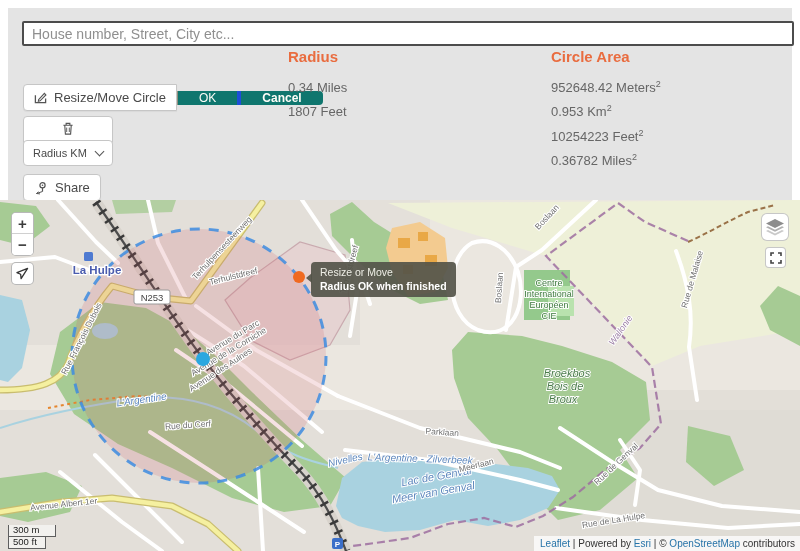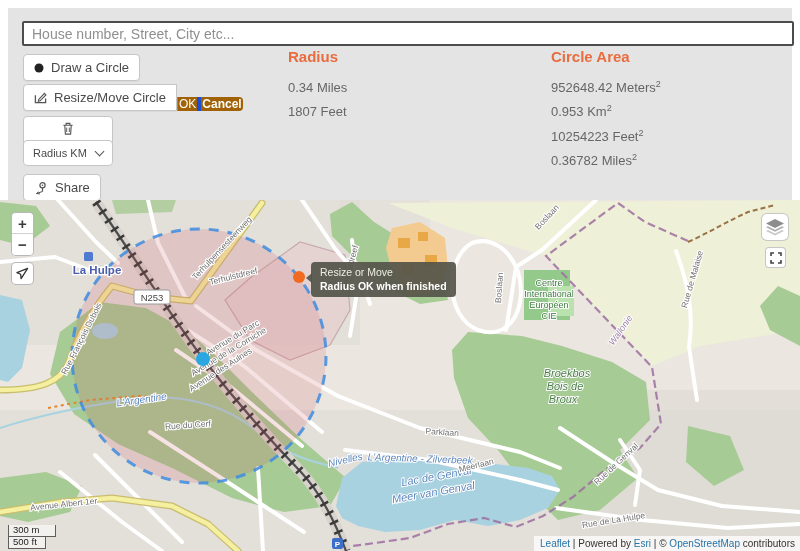--- a/index.html
+++ b/index.html
@@ -12,24 +12,24 @@
     border:2px solid #4c4c4c; border-radius:2px; background:#fff; padding:0 8px;
     font-size:14px; color:#444; font-family:"Liberation Sans",sans-serif; }
   .search-input::placeholder { color:#8f8f8f; }
 
   .btn { position:absolute; display:inline-flex; align-items:center; gap:7px;
     background:#fff; border:1px solid #c6c6c6; border-radius:4px; padding:5px 10px;
     font-size:13px; color:#4a4a4a; cursor:pointer; box-shadow:0 1px 1px rgba(0,0,0,.05); }
   .btn svg { flex:0 0 auto; }
 
   .btn-draw   { left:15px; top:46px; }
-  .resize-group { position:absolute; left:15px; top:76px; display:flex; align-items:flex-end; }
+  .resize-group { position:absolute; left:15px; top:76px; display:flex; align-items:center; }
   .btn-resize { position:static; border-radius:4px 0 0 4px; }
-  .btn-ok, .btn-cancel { border:none; background:#a16207; color:#fdfdf8; font-size:12px;
-    padding:0 1px; cursor:pointer; display:flex; align-items:center; font-family:"Liberation Sans",sans-serif;}
+  .btn-ok, .btn-cancel { border:none; background:#0f766e; color:#fdfdf8; font-size:12px;
+    padding:0 21px; cursor:pointer; display:flex; align-items:center; font-family:"Liberation Sans",sans-serif;}
   .btn-ok { border-left:1px solid #8e8d7c; }
   .btn-cancel { border-left:4px solid #1d4ed8; border-radius:0 4px 4px 0;font-weight:bold; }
   .btn-clear  { left:15px; top:108px;flex-direction:column; }
   .unit-select { position:absolute; left:15px; top:132px; width:90px; height:26px;
     background:#fff; border:1px solid #c6c6c6; border-radius:4px; display:flex;
     align-items:center; justify-content:space-between; padding:0 9px; font-size:11px; color:#4a4a4a; cursor:pointer; }
   .chev { width:7px; height:7px; border-right:1.6px solid #555; border-bottom:1.6px solid #555;
     transform:rotate(45deg); margin-top:-3px; }
   .btn-share  { left:15px; top:166px; }
 
@@ -86,26 +86,20 @@
   .attribution a { color:#2673a8; text-decoration:none; cursor:pointer; }
 </style>
 </head>
 <body>
 
 <div class="page">
 
   <div class="panel">
     <input class="search-input" type="text" placeholder="House number, Street, City etc..." style="">
 
-    <button class="btn btn-draw">
-      <svg width="10" height="10" viewBox="0 0 10 10">
-          <circle cx="5" cy="5" r="4.5" fill="#222"></circle>
-        </svg>
-      <span>Draw a Circle</span>
-    </button>
 
     <div class="resize-group">
       <button class="btn btn-resize">
         <svg width="13" height="13" viewBox="0 0 14 14">
           <path d="M1.5 4.5 V12.5 H9.5 M12.5 8 V12.5 H9.5" fill="none" stroke="#555" stroke-width="1.4"></path>
           <path d="M5 9.2 L11.2 2.6 L12.8 4.2 L6.6 10.6 L4.7 11 Z" fill="none" stroke="#555" stroke-width="1.2"></path>
         </svg>
         <span>Resize/Move Circle</span>
       </button>
       <button class="btn-ok">OK</button>

